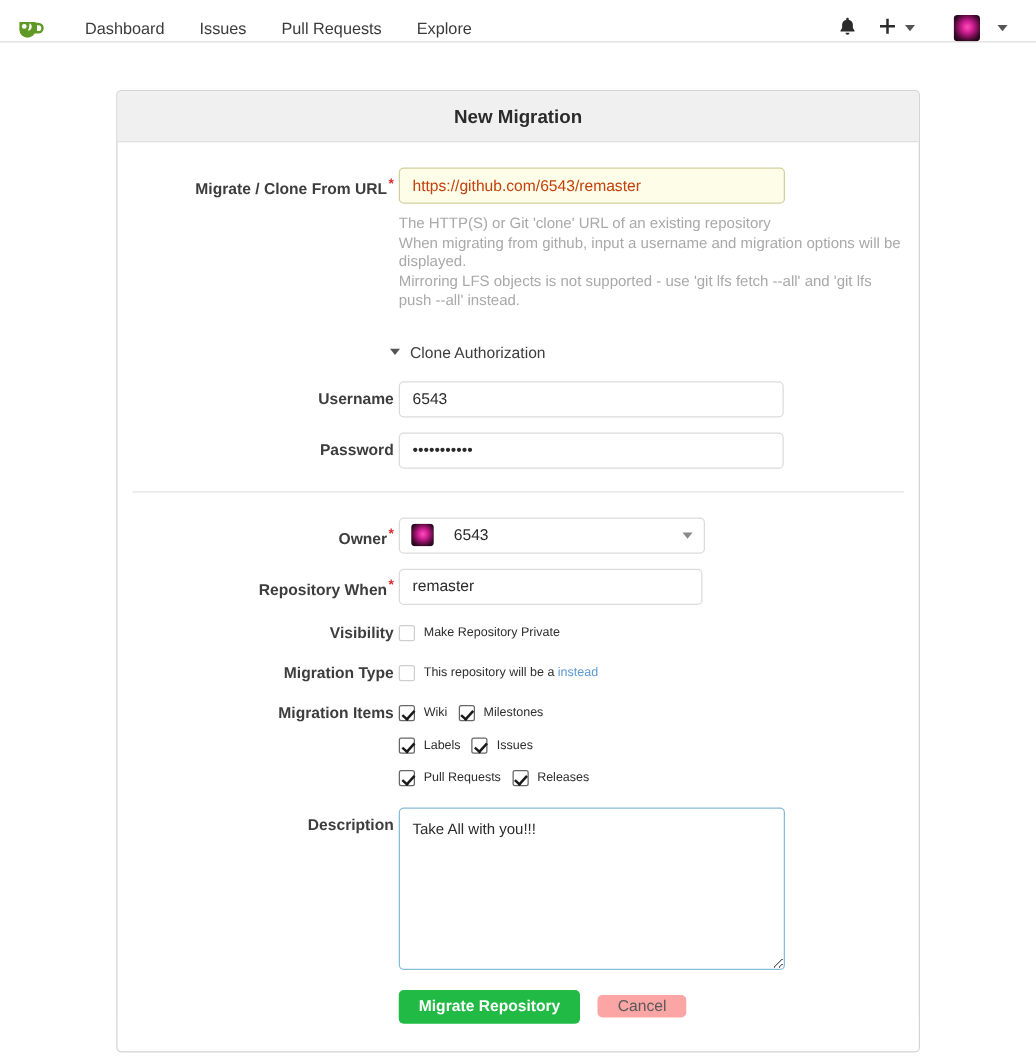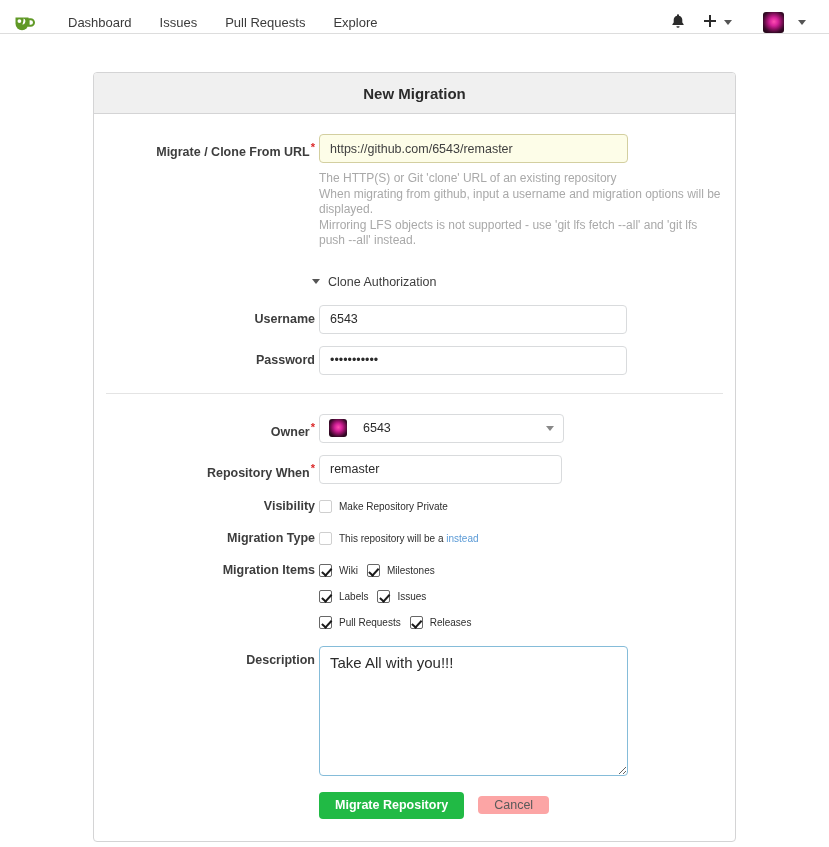--- a/index.html
+++ b/index.html
@@ -150,21 +150,21 @@
     font-size: 12.5px;
     color: #2b2b2b;
     background: #ffffff;
     outline: none;
   }
   .text-input::placeholder { color: #b4b4b4; }
   #url-input {
     width: 309px;
     background: #fdfde8;
     border: 1px solid #d3cfa0;
-    color: #404040;
+    color: #c2410c;
   }
   #username-input, #password-input { width: 308px; }
   #reponame-input { width: 243px; }
 
   .help-text {
     color: #a9a9a9;
     font-size: 12px;
     line-height: 15.5px;
     margin-top: 8px;
     width: 404px;
@@ -287,21 +287,21 @@
 
   
   #description-textarea {
     width: 309px;
     height: 130px;
     box-sizing: border-box;
     border: 1px solid #85bcd9;
     border-radius: 4px;
     padding: 8px 10px;
     font-family: "Liberation Sans", sans-serif;
-    font-size: 15px;
+    font-size: 12px;
     line-height: 16px;
     color: #2b2b2b;
     background: #ffffff;
     outline: none;
     resize: vertical;
     display: block;
   }
 
   
   #button-row {

